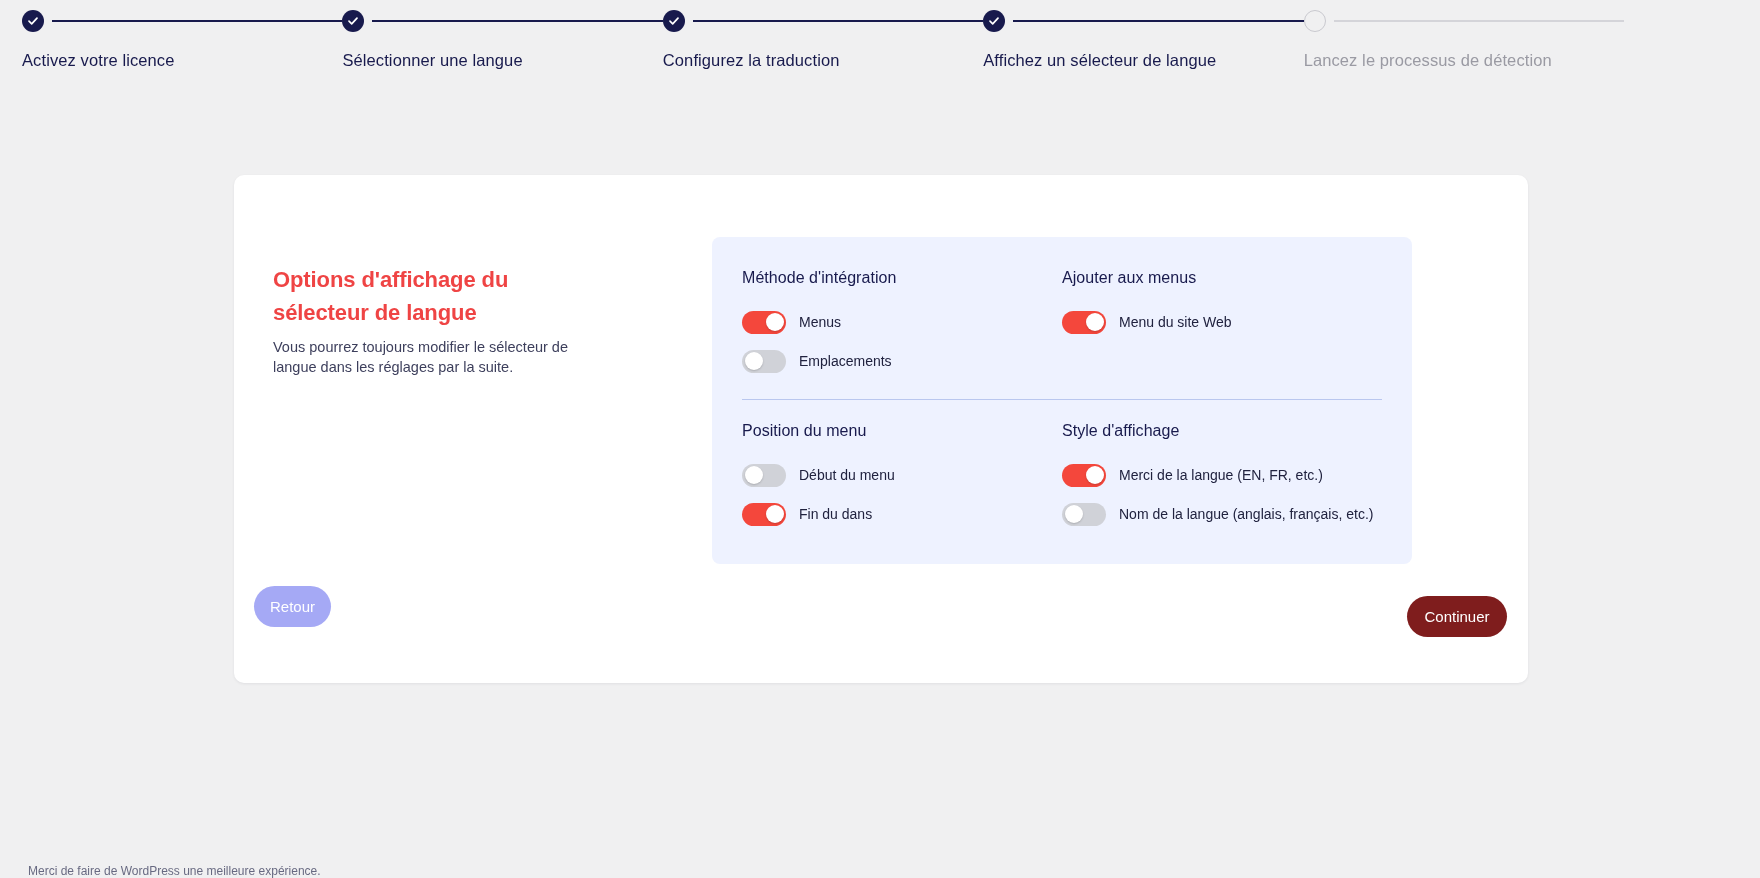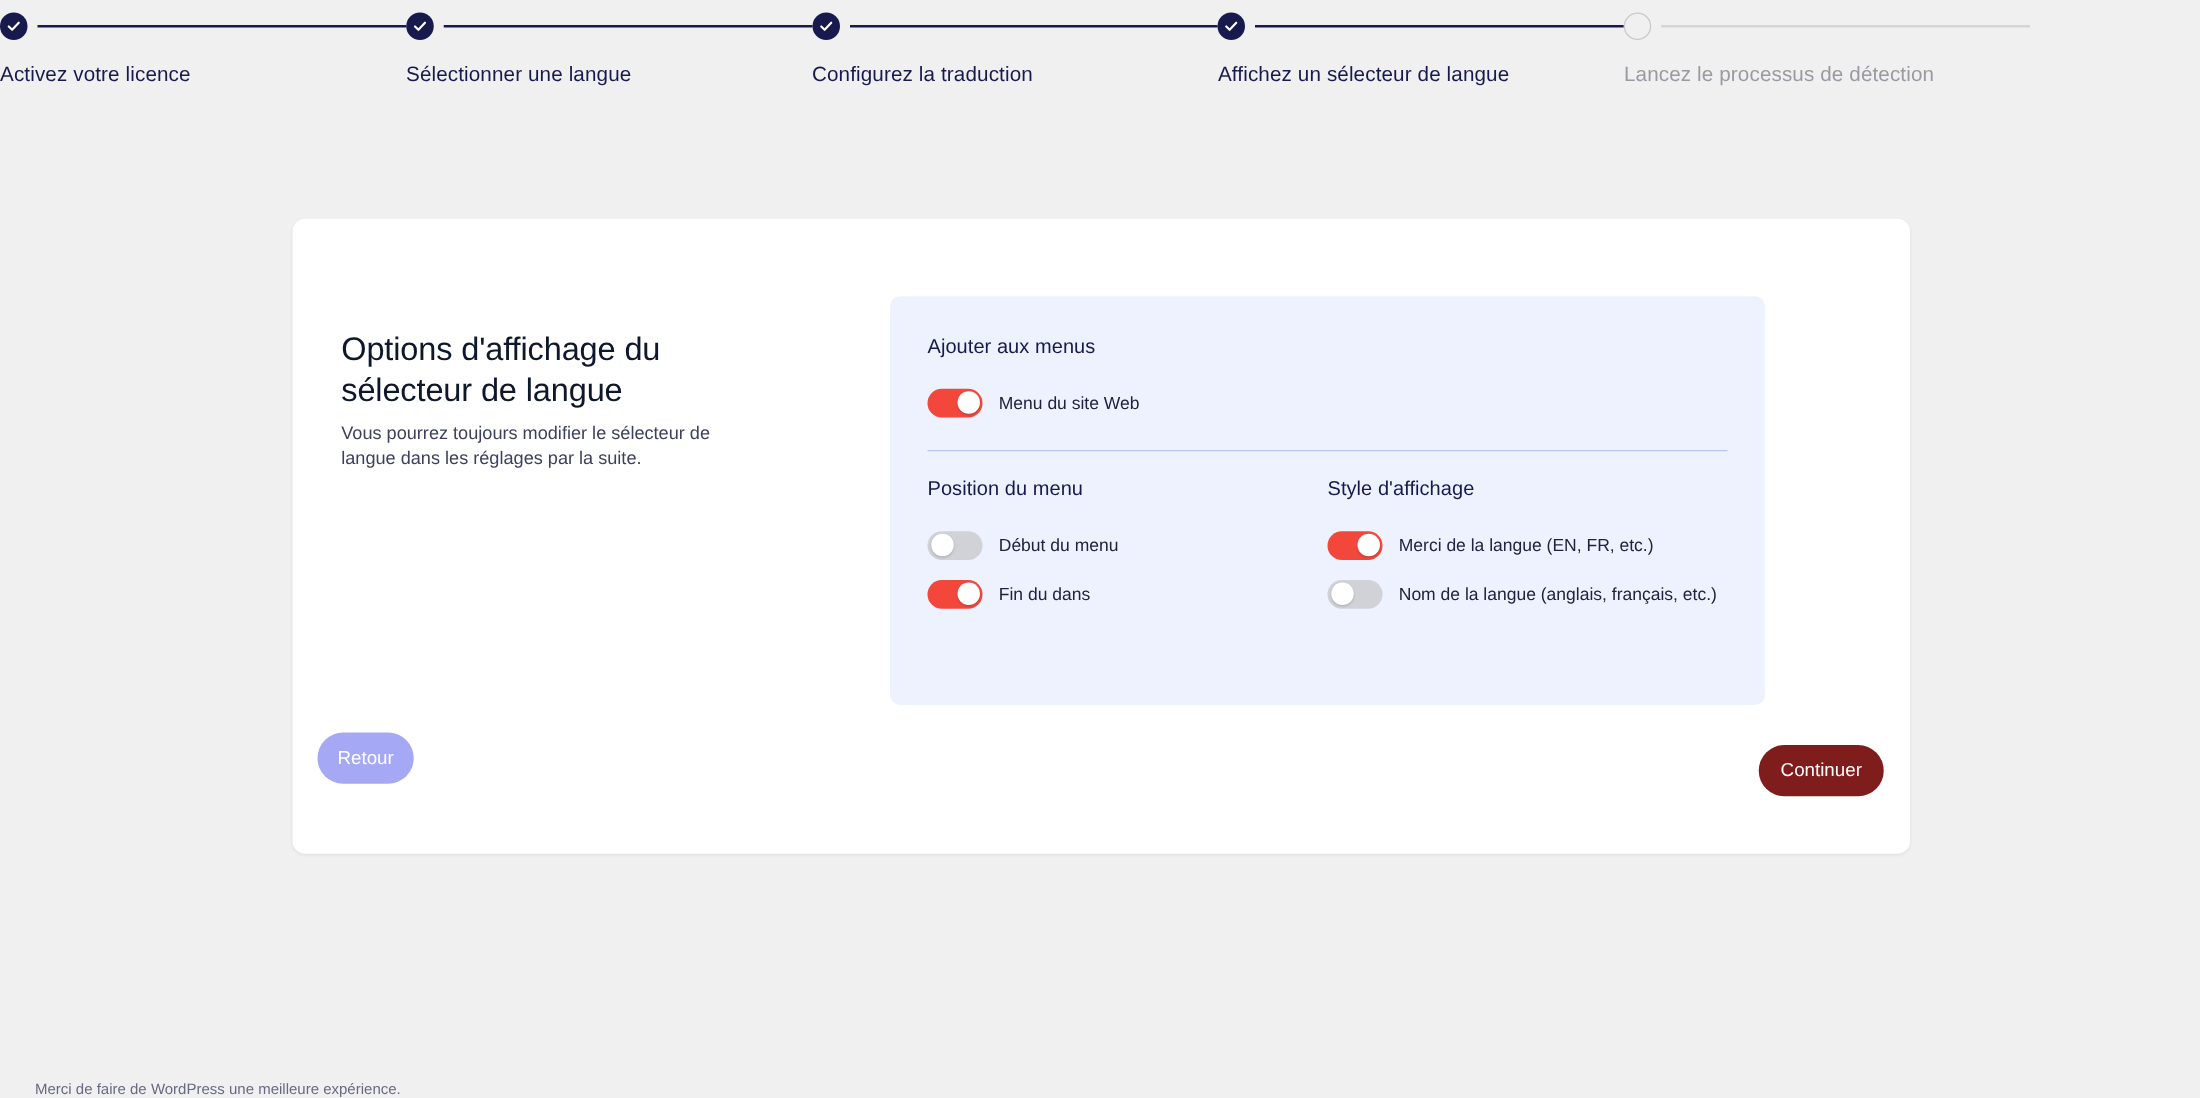--- a/index.html
+++ b/index.html
@@ -14,20 +14,21 @@
   }
 
   
   .stepper {
     position: absolute;
     top: 0;
     left: 0;
     width: 1624px;
     height: 100px;
     display: flex;
+    padding-left: 22px;
   }
   .step {
     position: relative;
     flex: 1 1 0;
     min-width: 0;
   }
   .step-line-row {
     position: relative;
     height: 42px;
     display: flex;
@@ -78,24 +79,24 @@
     box-shadow: 0 1px 3px rgba(20,20,40,0.07);
   }
 
   .card-left {
     position: absolute;
     left: 39px;
     top: 88px;
     width: 330px;
   }
   .card-title {
-    font-size: 26px;
+    font-size: 22px;
     line-height: 33px;
-    color: #0f172a;
-    font-weight: 400;
+    color: #ef4444;
+    font-weight: 700;
     margin: 0;
     letter-spacing: -0.1px;
   }
   .card-sub {
     margin-top: 8px;
     font-size: 14.5px;
     line-height: 20px;
     color: #3d3f5c;
     max-width: 330px;
   }
@@ -265,20 +266,37 @@
 
   <div class="card-left">
     <h1 class="card-title">Options d'affichage du sélecteur de langue</h1>
     <div class="card-sub">Vous pourrez toujours modifier le sélecteur de langue dans les réglages par la suite.</div>
   </div>
 
   <div class="panel">
 
     <div class="panel-grid">
 
+      <div class="panel-col">
+        <div class="group-title">Méthode d'intégration</div>
+
+        <div class="opt-row">
+          <div class="toggle on" role="switch" aria-checked="true">
+            <div class="knob"></div>
+          </div>
+          <div class="opt-label">Menus</div>
+        </div>
+
+        <div class="opt-row">
+          <div class="toggle" role="switch" aria-checked="false">
+            <div class="knob"></div>
+          </div>
+          <div class="opt-label">Emplacements</div>
+        </div>
+      </div>
 
       <div class="panel-col right">
         <div class="group-title">Ajouter aux menus</div>
 
         <div class="opt-row">
           <div class="toggle on" role="switch" aria-checked="true">
             <div class="knob"></div>
           </div>
           <div class="opt-label">Menu du site Web</div>
         </div>

